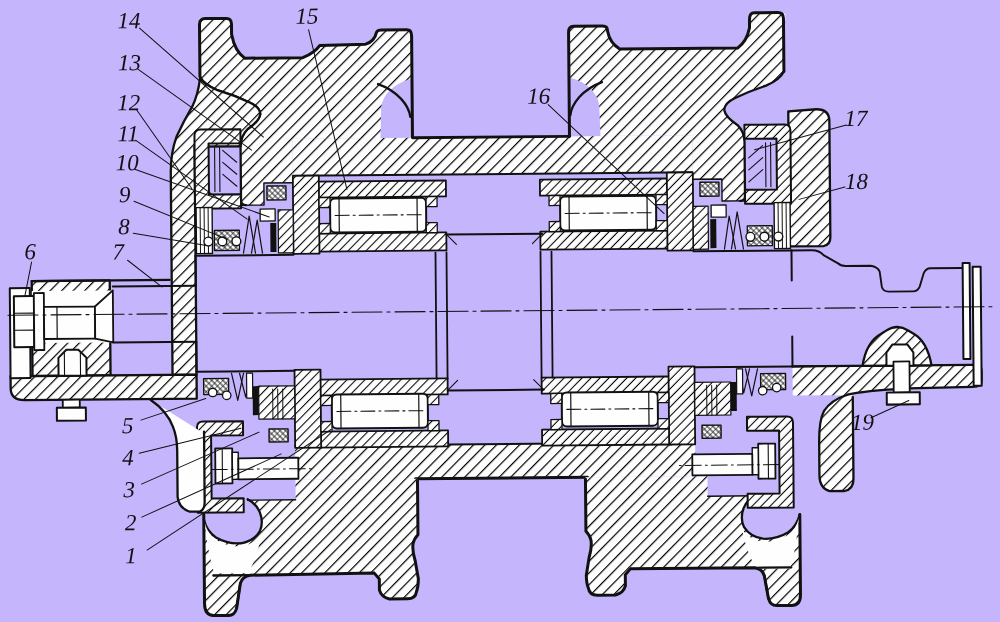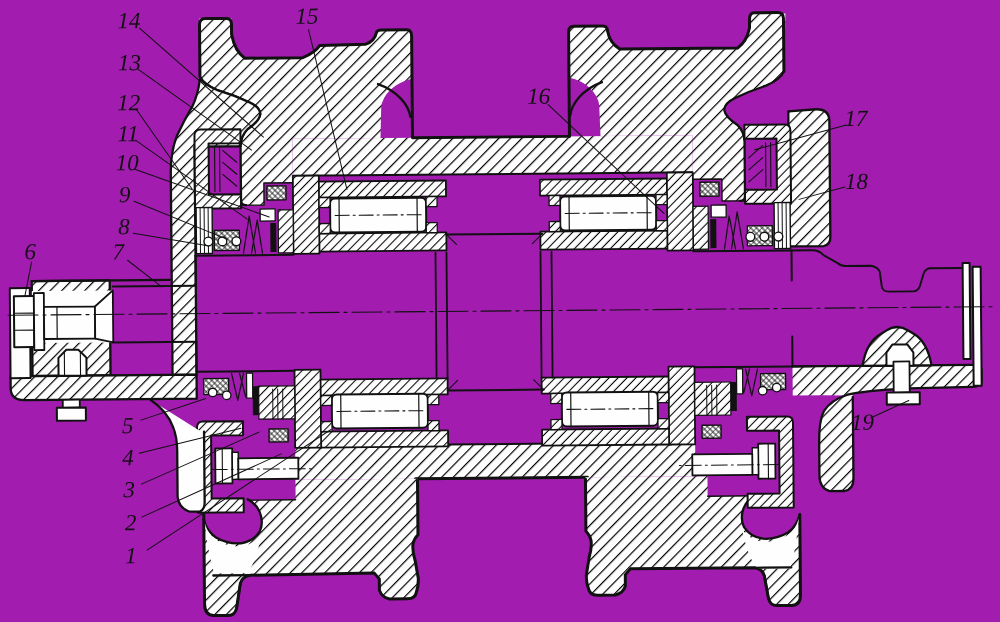--- a/index.html
+++ b/index.html
@@ -1,16 +1,16 @@
 <!DOCTYPE html>
 <html><head>
 <meta charset="utf-8">
 <style>
   html,body{margin:0;padding:0;background:#fff;}
-  #wrap{width:1000px;height:622px;position:relative;overflow:hidden;background:#a21caf;}
+  #wrap{width:1000px;height:622px;position:relative;overflow:hidden;background:#c4b5fd;}
   svg{display:block;}
   text{font-family:"Liberation Serif", serif;font-style:italic;font-size:23px;fill:#111;}
 </style>
 </head>
 <body>
 <div id="wrap">
 <svg width="1000" height="622" viewBox="0 0 1000 622">
 <defs>
   <pattern id="hW" patternUnits="userSpaceOnUse" width="8.2" height="8.2" patternTransform="rotate(45)">
     <rect width="8.2" height="8.2" fill="#fefefe"></rect>

